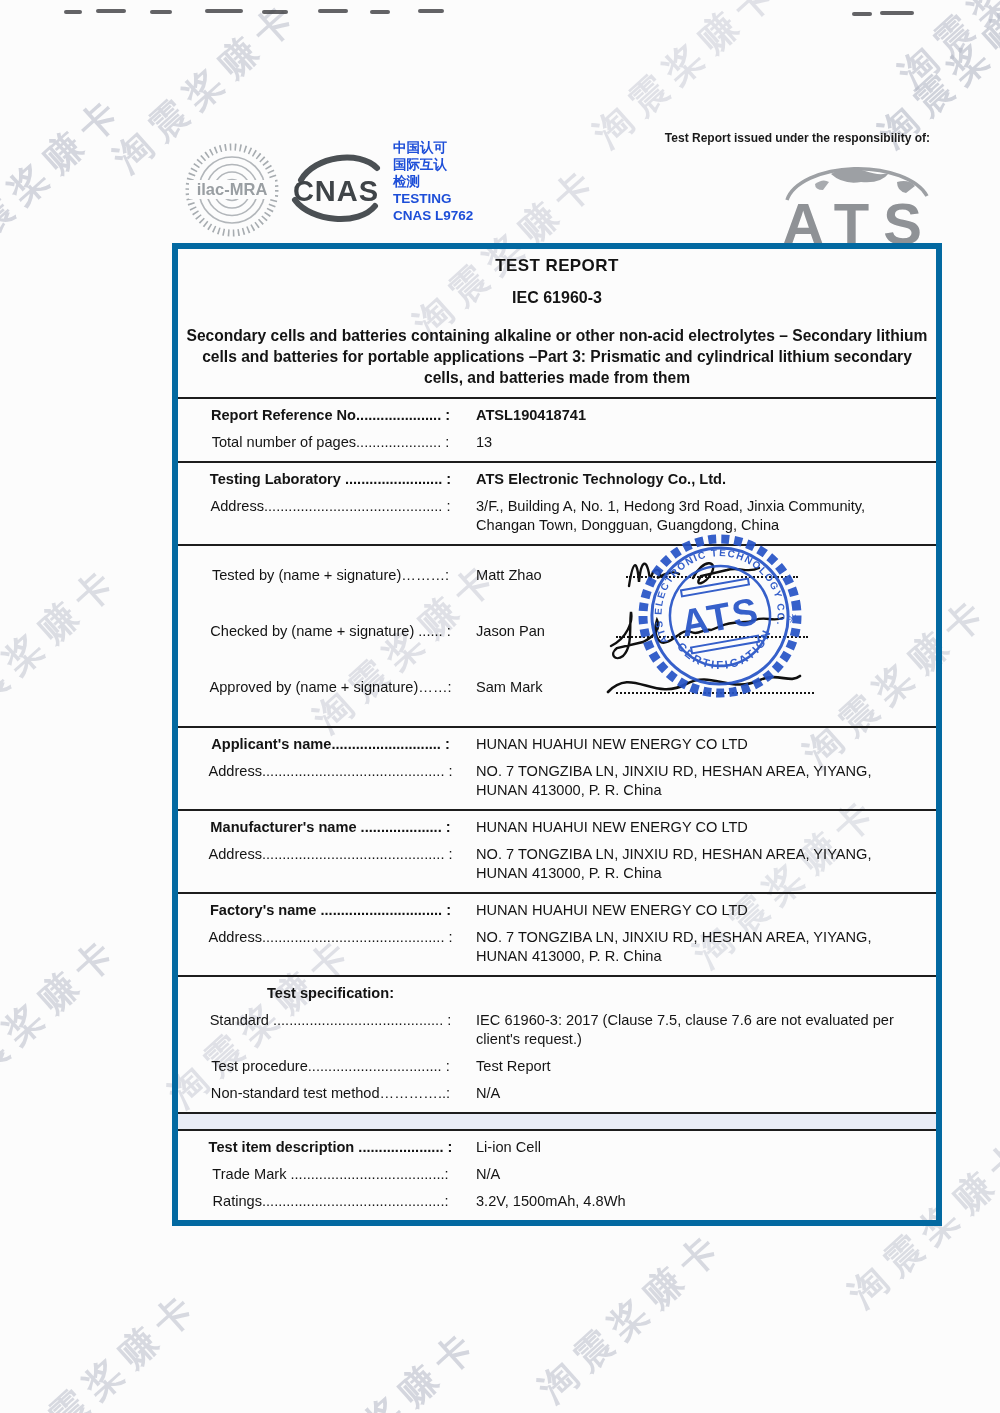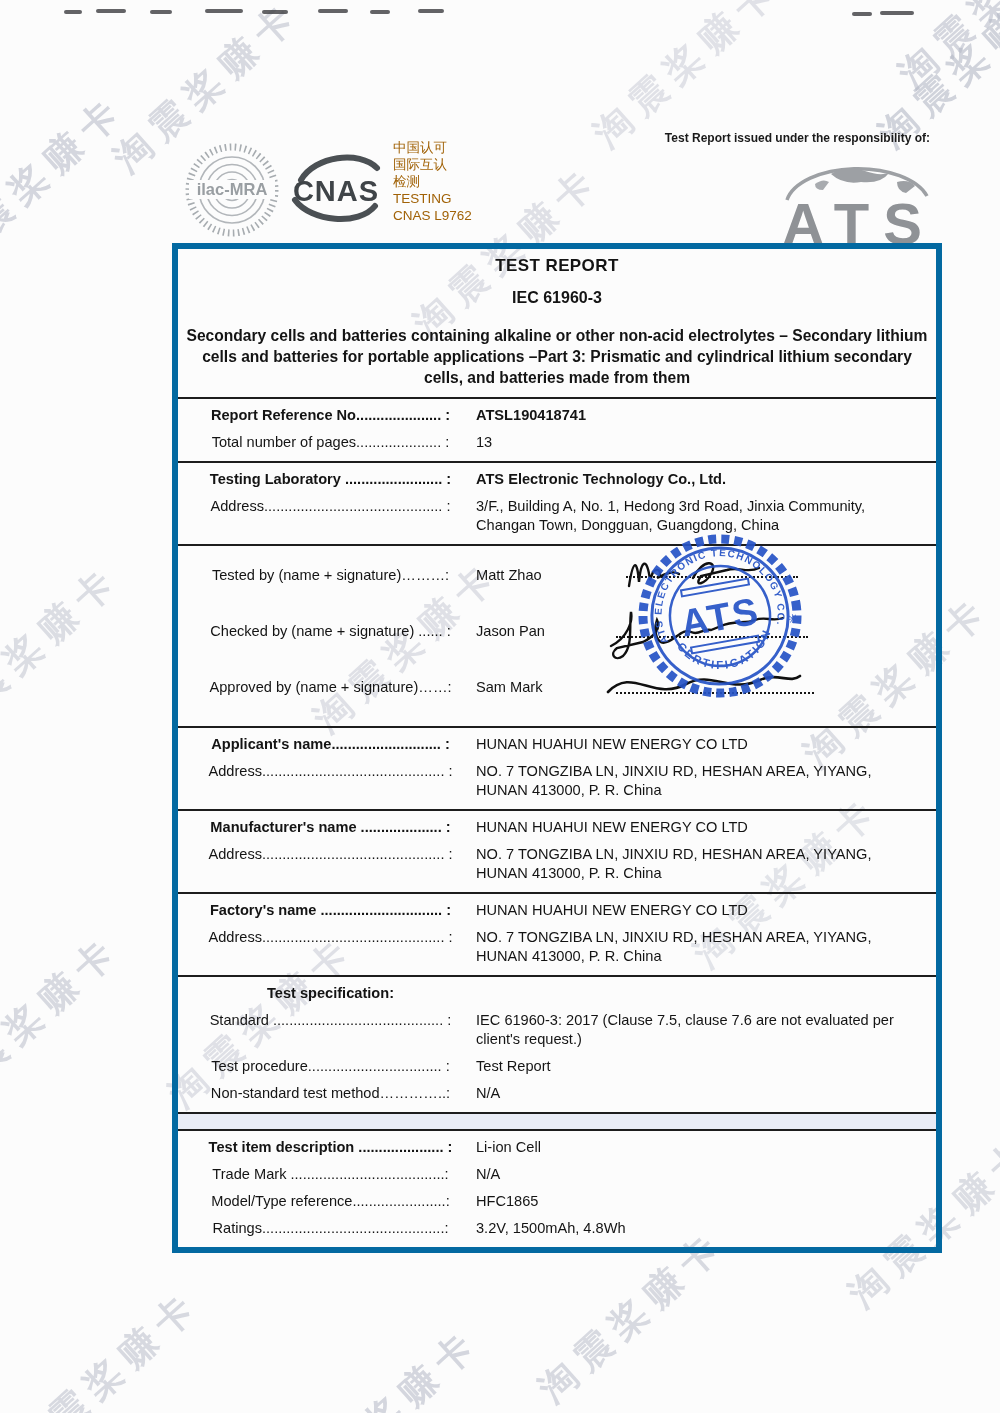--- a/index.html
+++ b/index.html
@@ -6,21 +6,21 @@
   #page{position:relative;width:1000px;height:1413px;background:#fcfcfc;overflow:hidden;
         font-family:"Liberation Sans",sans-serif;color:#141414;}
   
   #wm-layer{position:absolute;inset:0;z-index:0;pointer-events:none;}
   .wm{position:absolute;white-space:nowrap;font-weight:600;font-size:37px;letter-spacing:10px;
       color:#b4b8c6;transform:rotate(-42deg);transform-origin:left center;}
   
   .scanmark{position:absolute;height:4px;background:#3c3c40;opacity:.8;border-radius:2px;z-index:1;}
   
   .hdr{position:absolute;z-index:1;}
-  #accred div{font-size:13.5px;font-weight:400;line-height:17px;color:#a16207;}
+  #accred div{font-size:13.5px;font-weight:700;line-height:17px;color:#1d4ed8;}
   #resp{left:0;top:131px;width:930px;text-align:right;font-weight:700;font-size:12px;color:#1a1a1a;}
   
   #doc{position:absolute;left:172px;top:243px;width:758px;border:6px solid #0369a1;z-index:1;
        font-size:14.6px;}
   .title-block{text-align:center;font-weight:700;padding:7px 6px 9px;}
   .t1{font-size:17px;letter-spacing:.4px;}
   .t2{font-size:16px;margin-top:13px;}
   .t3{font-size:15.6px;line-height:21px;margin-top:18px;}
   .sect{border-top:2px solid #1d1d1d;padding:3px 0 5px;}
   .row{display:flex;padding:4px 10px;line-height:19px;}
@@ -221,24 +221,20 @@
       </div>
     <div class="spacer"></div>
     <div class="sect">
         <div class="row">
           <span class="lab b">Test item description ..................... :</span>
           <span class="val">Li-ion Cell</span>
         </div>
         <div class="row">
           <span class="lab">Trade Mark ......................................:</span>
           <span class="val">N/A</span>
-        </div>
-        <div class="row">
-          <span class="lab">Model/Type reference.......................:</span>
-          <span class="val">HFC1865</span>
         </div>
         <div class="row">
           <span class="lab">Ratings.............................................:</span>
           <span class="val">3.2V, 1500mAh, 4.8Wh</span>
         </div>
       </div>
   </div>
 
   <svg id="stamp" width="172" height="192" viewBox="0 0 172 192">
     <circle cx="86" cy="96" r="77" fill="none" stroke="#2653c6" stroke-width="9" stroke-dasharray="8,5"></circle>

